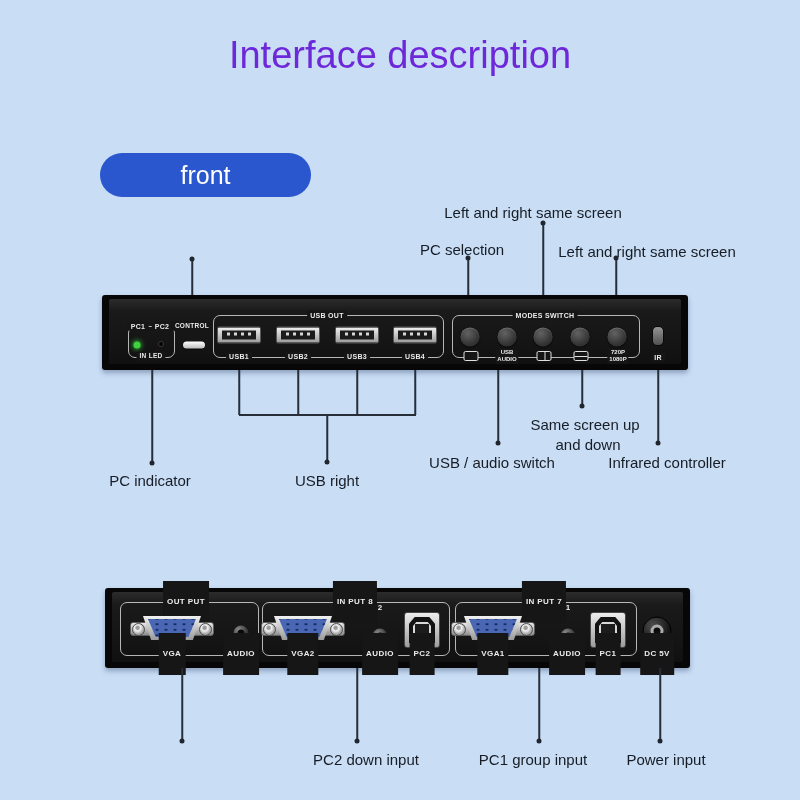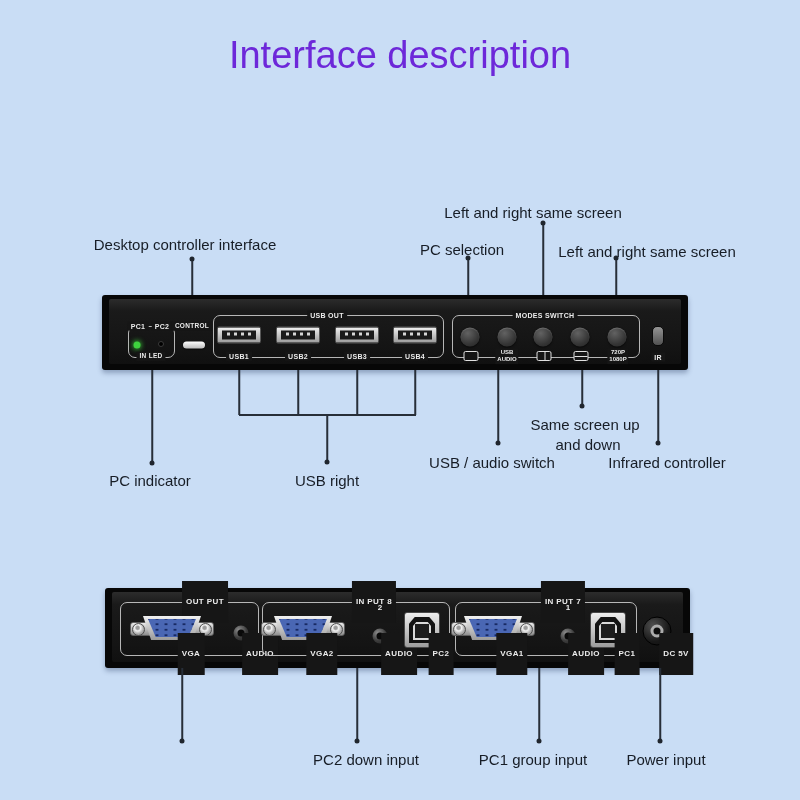--- a/index.html
+++ b/index.html
@@ -16,21 +16,21 @@
   .co-dot{position:absolute;width:5px;height:5px;border-radius:50%;background:#20262e;transform:translate(-50%,-50%);}
   
   .panel{position:absolute;background:#070707;border-radius:3px;box-shadow:0 3px 5px rgba(30,50,90,.35);}
   .panel-face{position:absolute;inset:4px 7px 6px 7px;border-radius:2px;
               background:linear-gradient(#2c2c2c,#1a1a1a 18%,#141414 75%,#101010);}
   .bk{position:absolute;border:1px solid #c4c4c4;border-radius:7px;opacity:.92;}
   .ptext{position:absolute;transform:translate(-50%,-50%);font-weight:bold;font-size:7px;
          letter-spacing:.3px;color:#ebebeb;background:#161616;padding:1px 3px;white-space:nowrap;line-height:1;}
   .ptext.sm{font-size:6.5px;}
   .btext{position:absolute;transform:translate(-50%,-50%);font-weight:bold;font-size:8px;
-         letter-spacing:.4px;color:#ececec;background:#161616;padding:17px 4px;white-space:nowrap;line-height:1;margin-left:19px;}
+         letter-spacing:.4px;color:#ececec;background:#161616;padding:17px 4px;white-space:nowrap;line-height:1;}
   .num{position:absolute;transform:translate(-50%,-50%);font-weight:bold;font-size:8px;color:#ececec;line-height:1;}
   .ptext2{position:absolute;transform:translate(-50%,-50%);font-weight:bold;font-size:6px;
           color:#ebebeb;background:#151515;padding:1px 2px;text-align:center;line-height:1.15;white-space:nowrap;}
   
   .led{position:absolute;width:7px;height:7px;border-radius:50%;background:#3ed33e;
        box-shadow:0 0 5px 1px rgba(62,211,62,.8);transform:translate(-50%,-50%);}
   .mini-dot{position:absolute;width:4px;height:4px;border-radius:50%;background:#000;
             border:1px solid #3a3a3a;transform:translate(-50%,-50%);}
   .slot{position:absolute;width:22px;height:7px;border-radius:4px;transform:translate(-50%,-50%);
         background:linear-gradient(#ffffff,#bdbdbd);box-shadow:0 1px 1px rgba(0,0,0,.7);}
@@ -73,22 +73,22 @@
       background:radial-gradient(circle at 35% 30%,#4f4f4f,#181818 62%,#0e0e0e);border:1px solid #000;}
   .dc::after{content:"";position:absolute;inset:7px;border-radius:50%;background:#0b0b0b;border:3px solid #ababab;}
 </style>
 </head>
 <body>
 
 <div class="page">
 
   <div class="title">Interface description</div>
 
-
-  <div class="co-text" style="left:185px;top:236px">Desktop controller interface</div>
+  <div class="pill" style="left:100px;top:153px;width:211px;height:44px">front</div>
+
   <div class="co-dot" style="left:192px;top:259px"></div>
   <div class="co-line" style="left:192px;top:261px;height:36px"></div>
 
   <div class="co-text" style="left:533px;top:204px">Left and right same screen</div>
   <div class="co-dot" style="left:543px;top:223px"></div>
   <div class="co-line" style="left:543px;top:225px;height:72px"></div>
 
   <div class="co-text" style="left:462px;top:241px">PC selection</div>
   <div class="co-dot" style="left:468px;top:258px"></div>
   <div class="co-line" style="left:468px;top:260px;height:37px"></div>

